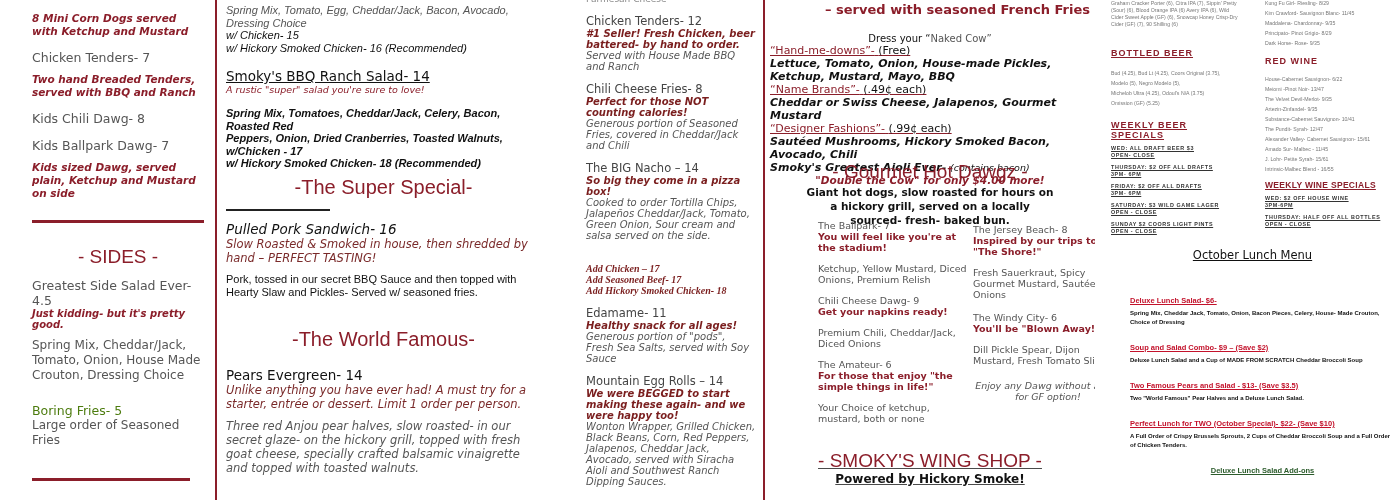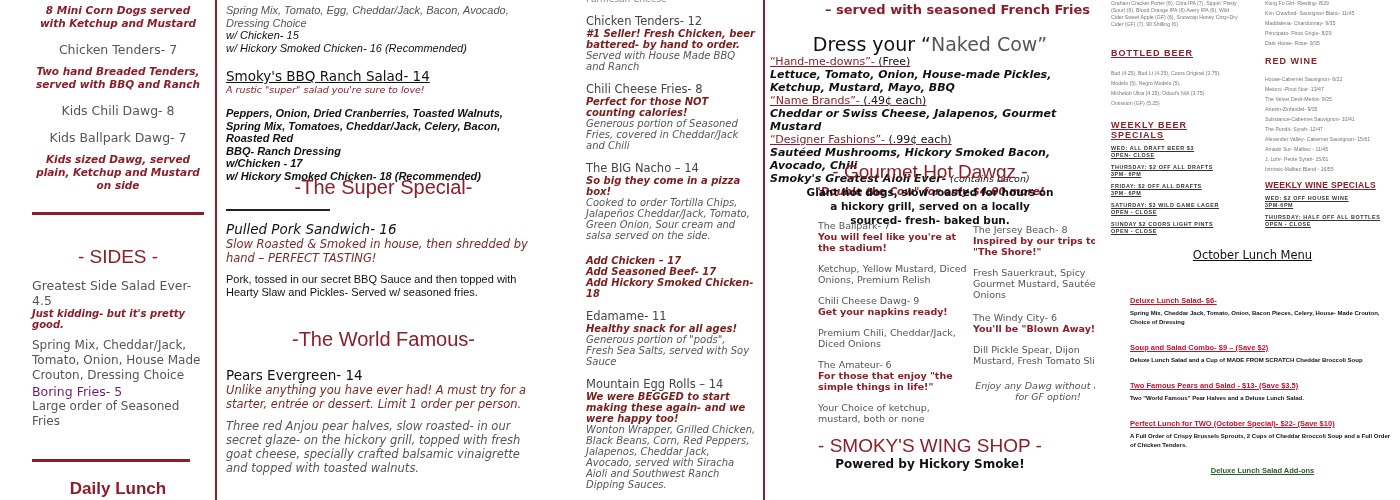--- a/index.html
+++ b/index.html
@@ -61,55 +61,54 @@
   .spec { font-family: "Liberation Sans", sans-serif; font-size: 5.4px; font-weight: bold; color: #333; letter-spacing: 0.6px; text-decoration: underline; line-height: 7px; margin-top: 5px; }
   .oct { position: absolute; top: 248px; left: 0; width: 295px; text-align: center; font-size: 11.5px; text-decoration: underline; color: #111; }
   .lh { font-family: "Liberation Sans", sans-serif; font-size: 7.5px; font-weight: bold; color: #c3122b; text-decoration: underline; }
   .lb { font-family: "Liberation Sans", sans-serif; font-size: 6px; font-weight: bold; color: #111; line-height: 9px; }
   .ladd { font-family: "Liberation Sans", sans-serif; font-size: 7.5px; font-weight: bold; color: #2b5b2b; text-decoration: underline; text-align: center; }
 </style>
 </head>
 <body>
 
 <div class="panel" id="p1">
-  <div class="wrap" style="top:4px;text-align:center;">
+  <div class="wrap" style="top:12px;">
     <div class="desc" style="margin-top:0;">8 Mini Corn Dogs served with Ketchup and Mustard</div>
     <div class="item">Chicken Tenders- 7</div>
     <div class="desc">Two hand Breaded Tenders, served with BBQ and Ranch</div>
     <div class="item">Kids Chili Dawg- 8</div>
     <div class="item">Kids Ballpark Dawg- 7</div>
     <div class="desc">Kids sized Dawg, served plain, Ketchup and Mustard on side</div>
     <div class="hrule" style="margin-top:20px;"></div>
   </div>
   <div class="wrap" style="top:246px;">
     <div class="h">- SIDES -</div>
     <div style="font-size:12.5px;color:#555;margin-top:10px;">Greatest Side Salad Ever- 4.5</div>
     <div class="sub">Just kidding- but it's pretty good.</div>
     <div class="body" style="margin-top:8px;">Spring Mix, Cheddar/Jack, Tomato, Onion, House Made Crouton, Dressing Choice</div>
-    <div style="font-size:12.5px;color:#701a75;margin-top:1px;">Boring Fries- 5</div>
+    <div style="font-size:12.5px;color:#4d7c0f;margin-top:20px;">Boring Fries- 5</div>
     <div class="body">Large order of Seasoned Fries</div>
     <div class="hrule" style="margin-top:30px;width:158px;"></div>
     <div class="lunch" style="margin-top:18px;">Daily Lunch</div>
 
   </div>
 </div>
 <div class="vrule" style="left:215px;"></div>
 
 <div class="panel" id="p2">
   <div class="wrap" style="top:4px;">
     <div class="ln gray">Spring Mix, Tomato, Egg, Cheddar/Jack, Bacon, Avocado,</div>
     <div class="ln gray">Dressing Choice</div>
     <div class="ln dk">w/ Chicken- 15</div>
     <div class="ln dk">w/ Hickory Smoked Chicken- 16 (Recommended)</div>
     <div class="u dk" style="font-size:13.5px;margin-top:14px;">Smoky's BBQ Ranch Salad- 14</div>
     <div class="it red" style="font-size:9.5px;">A rustic "super" salad you're sure to love!</div>
     <div style="height:12px;"></div>
+    <div class="ln dk b">Spring Mix, Tomatoes, Cheddar/Jack, Celery, Bacon, Roasted Red</div>
     <div class="ln dk b">Peppers, Onion, Dried Cranberries, Toasted Walnuts,</div>
-    <div class="ln dk b">Spring Mix, Tomatoes, Cheddar/Jack, Celery, Bacon, Roasted Red</div>
-    <div class="ln dk b">BBQ- Ranch Dressing</div>
     <div class="ln dk b">w/Chicken - 17</div>
     <div class="ln dk b">w/ Hickory Smoked Chicken- 18 (Recommended)</div>
   </div>
   <div class="wrap" style="top:176px;">
     <div class="sec">-The Super Special-</div>
     <div style="height:2px;width:104px;background:#222;margin-top:10px;"></div>
     <div class="name it" style="margin-top:10px;">Pulled Pork Sandwich- 16</div>
     <div class="tag">Slow Roasted &amp; Smoked in house, then shredded by hand – PERFECT TASTING!</div>
     <div style="font-family:'Liberation Sans',sans-serif;font-size:11px;color:#111;line-height:13px;margin-top:8px;">Pork, tossed in our secret BBQ Sauce and then topped with Hearty Slaw and Pickles- Served w/ seasoned fries.</div>
   </div>
@@ -126,38 +125,38 @@
     <div style="font-size:9px;color:#888;">Parmesan Cheese</div>
     <div class="name">Chicken Tenders- 12</div>
     <div class="tag">#1 Seller! Fresh Chicken, beer battered- by hand to order.</div>
     <div class="body">Served with House Made BBQ and Ranch</div>
     <div class="name">Chili Cheese Fries- 8</div>
     <div class="tag">Perfect for those NOT counting calories!</div>
     <div class="body">Generous portion of Seasoned Fries, covered in Cheddar/Jack and Chili</div>
     <div class="name">The BIG Nacho – 14</div>
     <div class="tag">So big they come in a pizza box!</div>
     <div class="body">Cooked to order Tortilla Chips, Jalapeños Cheddar/Jack, Tomato, Green Onion, Sour cream and salsa served on the side.</div>
-    <div class="tag" style="margin-top:14px;white-space:pre-line;">Add Chicken – 17
+    <div class="tag" style="margin-top:22px;white-space:pre-line;font-family:Liberation Serif, serif;">Add Chicken – 17
 Add Seasoned Beef- 17
 Add Hickory Smoked Chicken- 18</div>
     <div class="name">Edamame- 11</div>
     <div class="tag">Healthy snack for all ages!</div>
     <div class="body">Generous portion of "pods", Fresh Sea Salts, served with Soy Sauce</div>
     <div class="name">Mountain Egg Rolls – 14</div>
     <div class="tag">We were BEGGED to start making these again- and we were happy too!</div>
     <div class="body">Wonton Wrapper, Grilled Chicken, Black Beans, Corn, Red Peppers, Jalapenos, Cheddar Jack, Avocado, served with Siracha Aioli and Southwest Ranch Dipping Sauces.</div>
 
   </div>
 </div>
 <div class="vrule" style="left:763px;"></div>
 
 <div class="panel" id="p4">
   <div class="wrap" style="top:2px;">
     <div style="text-align:right;font-size:13px;font-weight:bold;color:#8b1e2a;">– served with seasoned French Fries</div>
-    <div style="text-align:center;font-size:19px;color:#111;margin-top:16px;"><span>Dress your “</span><span style="color:#555;">Naked Cow”</span></div>
+    <div style="text-align:center;font-size:10px;color:#111;margin-top:16px;"><span>Dress your “</span><span style="color:#555;">Naked Cow”</span></div>
     <div class="opt"><span style="color:#8b1e2a;">“Hand-me-downs”-</span> <span>(Free)</span></div>
     <div class="lst">Lettuce, Tomato, Onion, House-made Pickles, Ketchup, Mustard, Mayo, BBQ</div>
     <div class="opt"><span style="color:#8b1e2a;">“Name Brands”-</span> <span>(.49¢ each)</span></div>
     <div class="lst">Cheddar or Swiss Cheese, Jalapenos, Gourmet Mustard</div>
     <div class="opt"><span style="color:#8b1e2a;">“Designer Fashions”-</span> <span>(.99¢ each)</span></div>
     <div class="lst">Sautéed Mushrooms, Hickory Smoked Bacon, Avocado, Chili</div>
     <div class="lst"><span>Smoky's Greatest Aioli Ever-</span> <span style="font-weight:normal;font-size:9.5px;">(contains bacon)</span></div>
     <div style="text-align:center;font-size:10.5px;font-style:italic;font-weight:bold;color:#8b1e2a;">"Double the Cow" for only $4.00 more!</div>
   </div>
   <div class="wrap" style="top:161px;">
@@ -177,21 +176,21 @@
   </div>
   <div class="col" style="left:168px;top:224px;">
     <div class="dn" style="margin-top:0;">The Jersey Beach- 8</div>
     <div class="dt">Inspired by our trips to "The Shore!"</div>
     <div class="dd" style="margin-top:10px;">Fresh Sauerkraut, Spicy Gourmet Mustard, Sautéed Onions</div>
     <div class="dn" style="margin-top:12px;">The Windy City- 6</div>
     <div class="dt">You'll be "Blown Away!"</div>
     <div class="dd" style="margin-top:10px;">Dill Pickle Spear, Dijon Mustard, Fresh Tomato Slices</div>
     <div class="dd it" style="margin-top:14px;text-align:center;">Enjoy any Dawg without a Bun for GF option!</div>
   </div>
-  <div class="wrap" style="top:435px;">
+  <div class="wrap" style="top:450px;text-decoration:underline;">
     <div class="big" style="font-size:19px;">-  SMOKY'S WING SHOP  -</div>
     <div class="ctr" style="font-size:12px;">Powered by Hickory Smoke!</div>
   </div>
 </div>
 
 <div class="panel" id="p5">
   <div style="position:absolute;left:6px;top:0;width:130px;">
     <div class="tiny">Graham Cracker Porter (6), Citra IPA (7), Sippin' Pretty (Sour) (6), Blood Orange IPA (6) Avery IPA (6), Wild Cider Sweet Apple (GF) (6), Snowcap Honey Crisp-Dry Cider (GF) (7), 90 Shilling (6)</div>
     <div class="bhead" style="margin-top:20px;">BOTTLED BEER</div>
     <div class="tiny" style="margin-top:10px;line-height:10px;">Bud (4.25), Bud Lt (4.25), Coors Original (3.75),</div>

